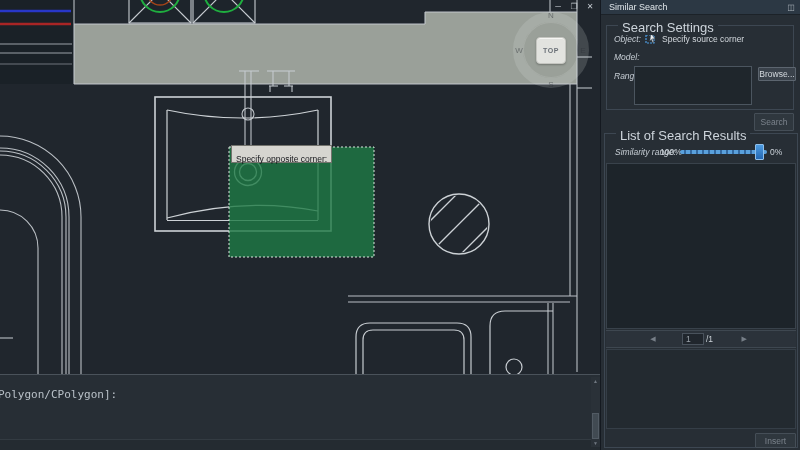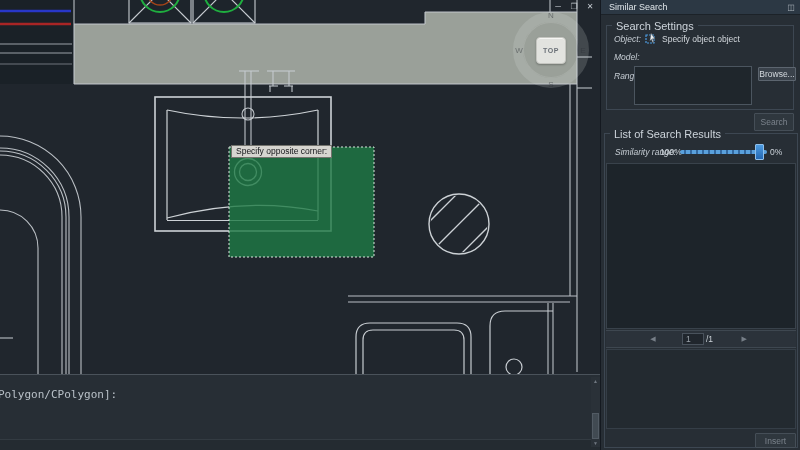--- a/index.html
+++ b/index.html
@@ -7,21 +7,21 @@
               font-family:"Liberation Sans", sans-serif; }
   .stage { position:relative; width:800px; height:450px; overflow:hidden; }
 
   
   .drawing { position:absolute; left:0; top:0; width:600px; height:450px; background:#20262d; }
   .cad { position:absolute; left:0; top:0; }
 
   
   .tooltip { position:absolute; left:231px; top:145px; height:13px; line-height:11px;
              background:#d6d5d0; border:1px solid #73736d; color:#15161a;
-             font-size:8.5px; padding:0 4px; white-space:nowrap; z-index:6; }
+             font-size:8.5px; padding:8px 4px; white-space:nowrap; z-index:6; }
 
   
   .viewcube { position:absolute; left:509px; top:8px; width:84px; height:84px; z-index:5; }
   .vc-ring { position:absolute; left:4px; top:4px; width:76px; height:76px; border-radius:50%;
              border:10px solid rgba(224,228,230,0.18); box-shadow:0 0 0 1px rgba(240,242,244,0.15) inset; }
   .vc-letter { position:absolute; font-size:8px; color:rgba(45,50,56,0.5); width:10px; text-align:center; }
   .vc-n { left:37px; top:3px; } .vc-s { left:37px; top:72px; }
   .vc-w { left:5px; top:38px; } .vc-e { left:69px; top:38px; }
   .vc-face { position:absolute; left:27px; top:29px; width:30px; height:27px; background:#e2e3df;
              border:1px solid #c4c5c0; border-radius:4px; display:flex; align-items:center; justify-content:center;
@@ -48,22 +48,22 @@
   .panel { position:absolute; left:600px; top:0; width:200px; height:450px; background:#272e35;
            border-left:1px solid #141920; font-size:8.5px; color:#c6cdd4; }
   .p-header { position:absolute; left:0; top:0; width:211px; height:15px; background:#2c3844;
               border-bottom:1px solid #1c2228; display:flex; align-items:center; }
   .p-title { margin-left:8px; font-size:9px; color:#e0e6ea; flex:1; }
   .p-hicon { width:14px; text-align:center; font-size:8px; color:#a9b1b8; cursor:default; }
 
   .group { position:absolute; border:1px solid #3d4752; }
   .g1 { left:5px; top:25px; width:188px; height:85px; }
   .g2 { left:3px; top:133px; width:194px; height:315px; }
-  .g-label { position:absolute; top:-6px; left:5px; background:#272e35; padding:0 4px;
-             font-size:11px; color:#cdd4db; white-space:nowrap; z-index:2; }
+  .g-label { position:absolute; top:-6px; left:11px; background:#272e35; padding:0 4px;
+             font-size:13px; color:#cdd4db; white-space:nowrap; z-index:2; }
 
   .lbl { position:absolute; white-space:nowrap; color:#c6cdd4;font-style:italic; }
   .obj-l   { left:7px;  top:8px; }
   .obj-icon{ position:absolute; left:38px; top:6px; width:12px; height:12px; }
   .obj-v   { position:absolute; left:55px; top:8px; color:#d4d9de; white-space:nowrap; }
   .model-l { left:7px;  top:26px; }
   .combo   { position:absolute; left:27px; top:23px; width:120px; height:14px; background:#1f262c;
              border:1px solid #4b555f; display:flex; align-items:center; }
   .combo span:first-child { margin-left:4px; color:#d6dbe0; flex:1; white-space:nowrap; overflow:hidden; }
   .combo-arr { width:13px; text-align:center; font-size:6px; color:#9aa2aa; border-left:1px solid #39424b;
@@ -247,21 +247,21 @@
     <div class="group g1">
       <span class="g-label">Search Settings</span>
 
       <span class="lbl obj-l">Object:</span>
       <span class="obj-icon">
         <svg width="12" height="12" viewBox="0 0 12 12">
           <rect x="1" y="3" width="8" height="8" fill="none" stroke="#4d9be0" stroke-width="1.2" stroke-dasharray="2,1"></rect>
           <path d="M6,1 L10,7 L7.5,6.8 L8.8,10 L7.6,10.4 L6.4,7.4 L4.8,9 Z" fill="#e8edf1" stroke="#3b424a" stroke-width="0.5"></path>
         </svg>
       </span>
-      <span class="obj-v">Specify object object</span>
+      <span class="obj-v">Specify source corner</span>
 
       <span class="lbl model-l">Model:</span>
 
       <span class="lbl range-l">Range:</span>
       <div class="range-box"></div>
       <button class="btn browse">Browse...</button>
     </div>
 
     <button class="btn-search btn">Search</button>
 

